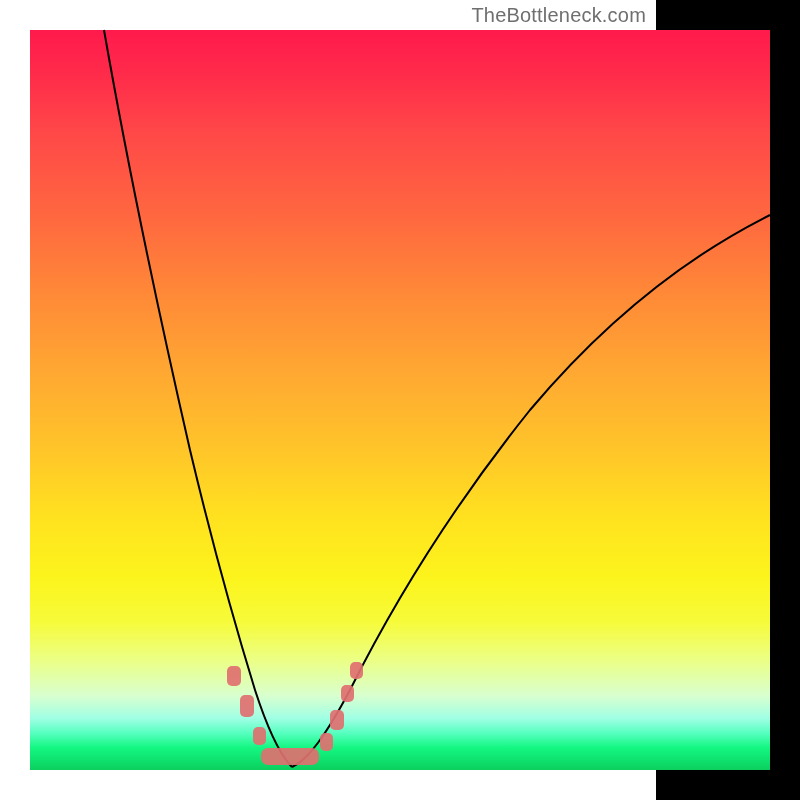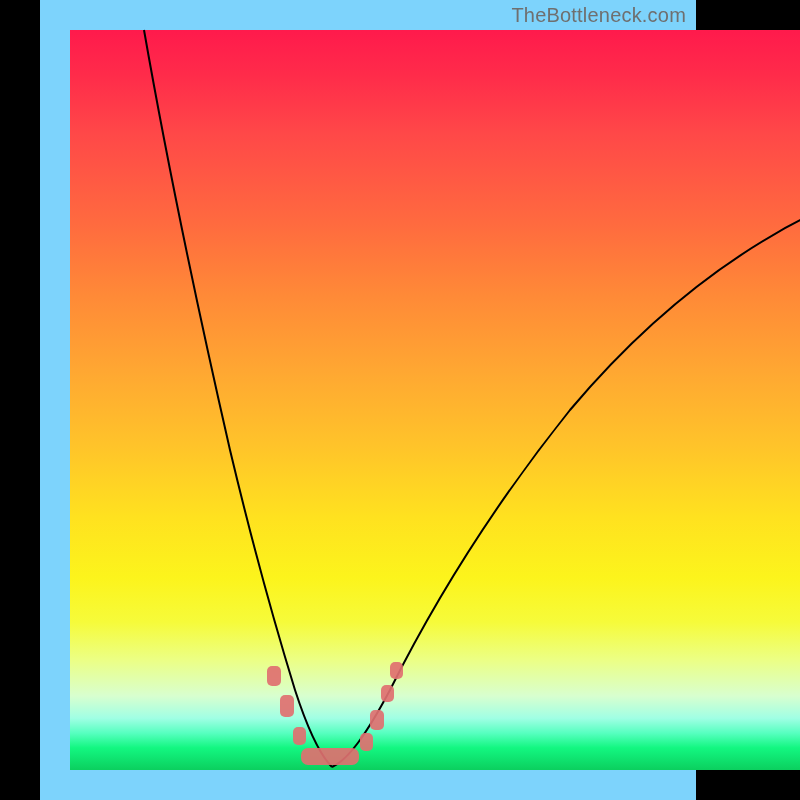--- a/index.html
+++ b/index.html
@@ -10,22 +10,21 @@
     overflow: hidden;
     background: #000;
     font-family: Arial, Helvetica, sans-serif;
   }
   .frame {
     position: absolute;
     top: 0;
     left: 0;
     width: 656px;
     height: 800px;
-    background: #7dd3fc;
-    margin-left: 40px;
+    background: #ffffff;
   }
   .plot-area {
     position: absolute;
     top: 30px;
     left: 30px;
     width: 740px;
     height: 740px;
     background: linear-gradient(
       to bottom,
       #ff1a4c 0%,

